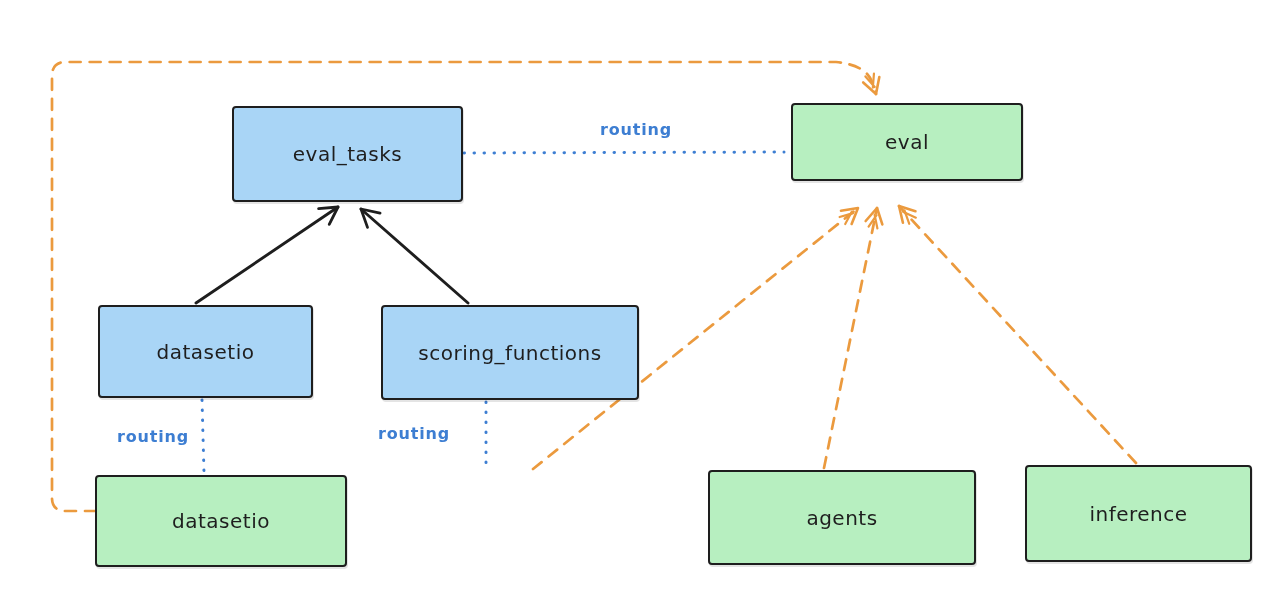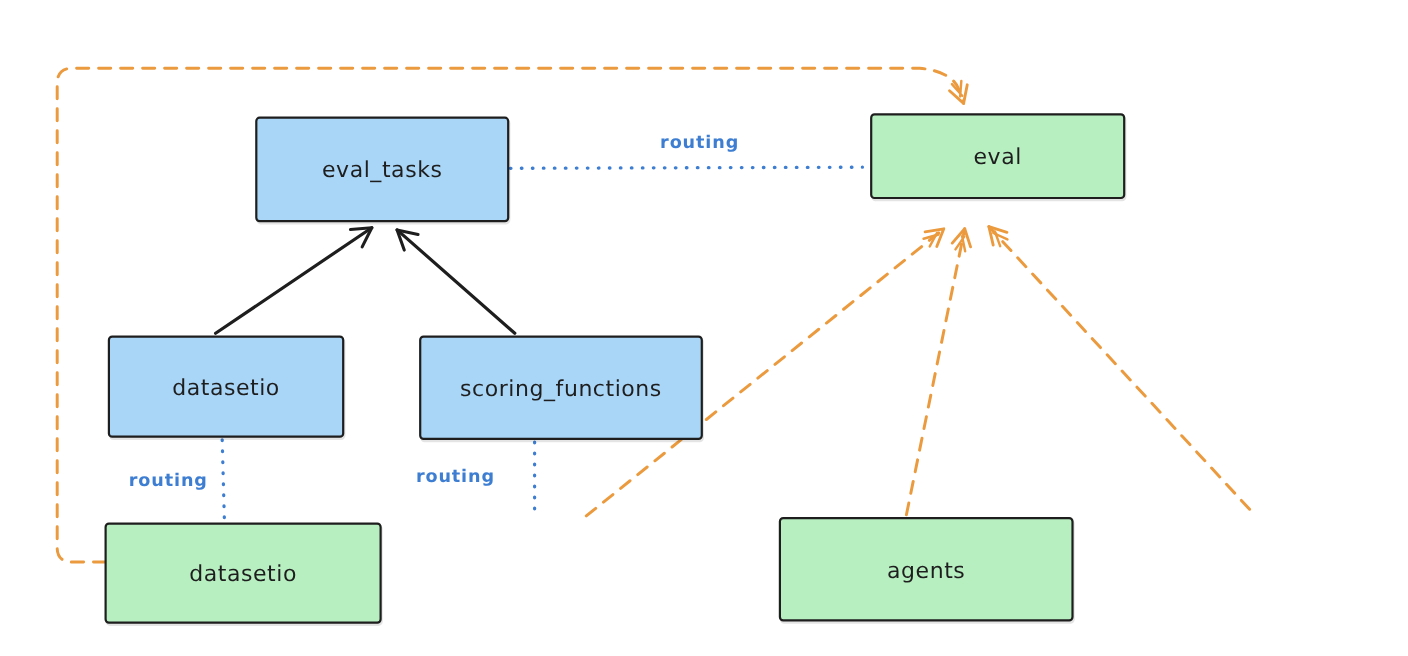--- a/index.html
+++ b/index.html
@@ -88,18 +88,21 @@
 
   <div class="node node-green" style="left:95px; top:475px; width:252px; height:92px">
     <span>datasetio</span>
   </div>
 
 
   <div class="node node-green" style="left:708px; top:470px; width:268px; height:95px">
     <span>agents</span>
   </div>
 
+  <div class="node node-green" style="left:1025px; top:465px; width:227px; height:97px">
+    <span>inference</span>
+  </div>
 
   <div class="edge-label" style="left:636px; top:129px">routing</div>
   <div class="edge-label" style="left:153px; top:436px">routing</div>
   <div class="edge-label" style="left:414px; top:433px">routing</div>
 
 </div>
 
 </body></html>

